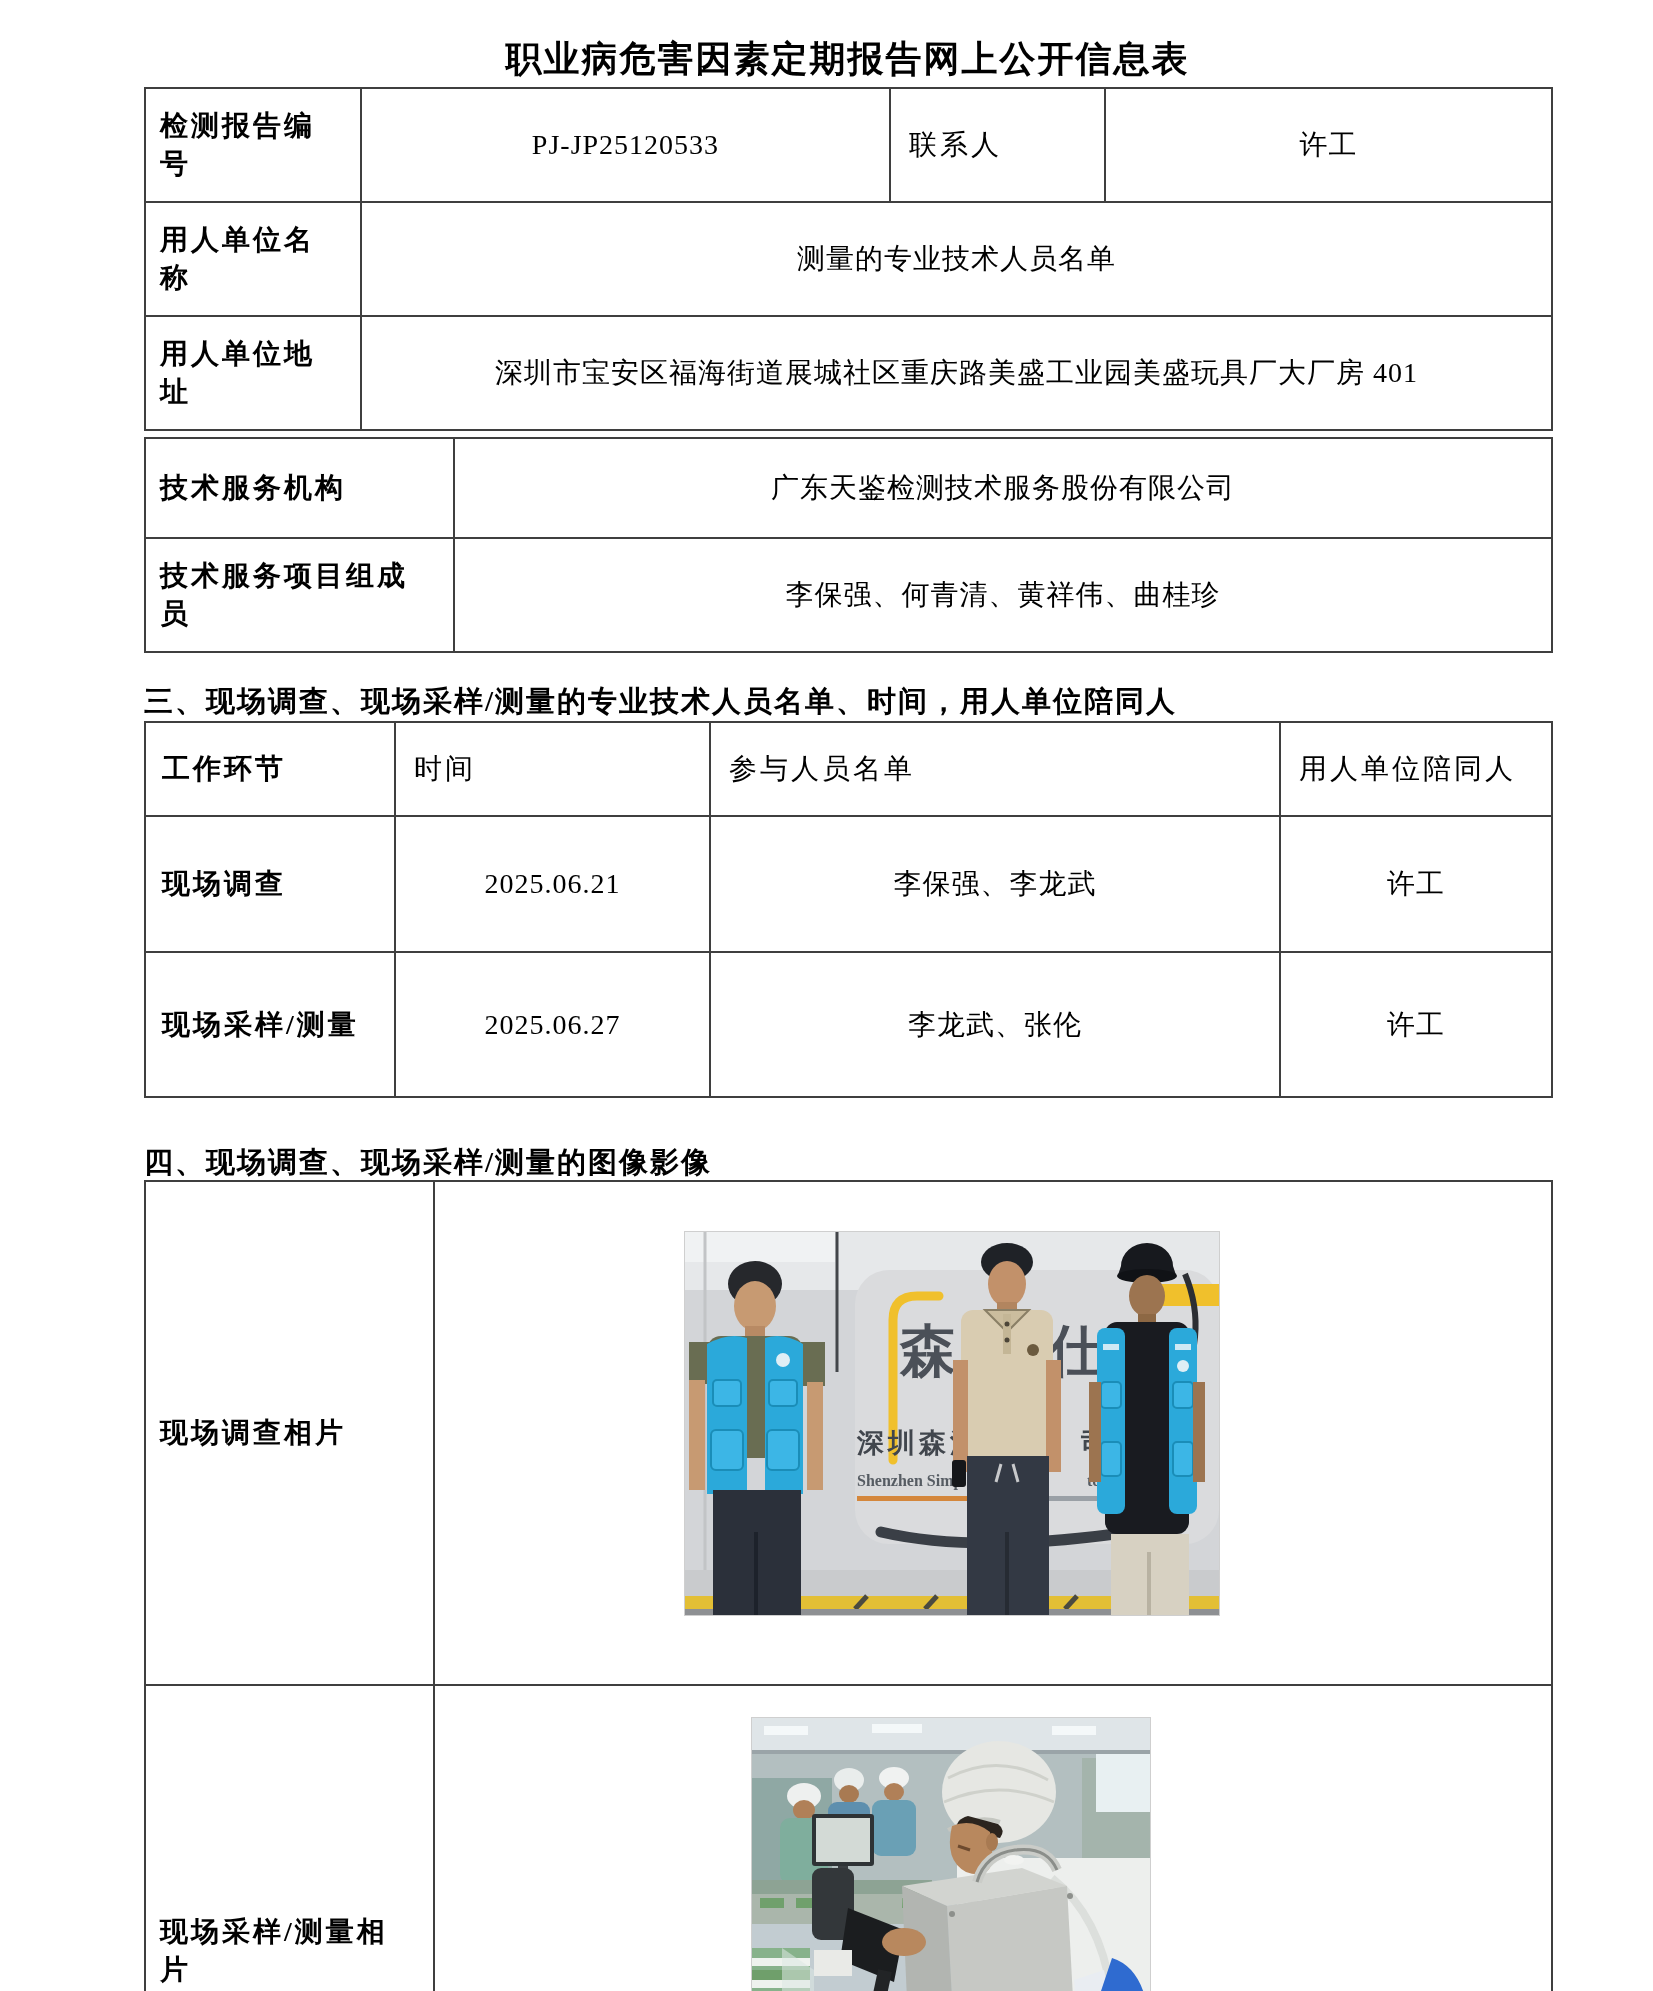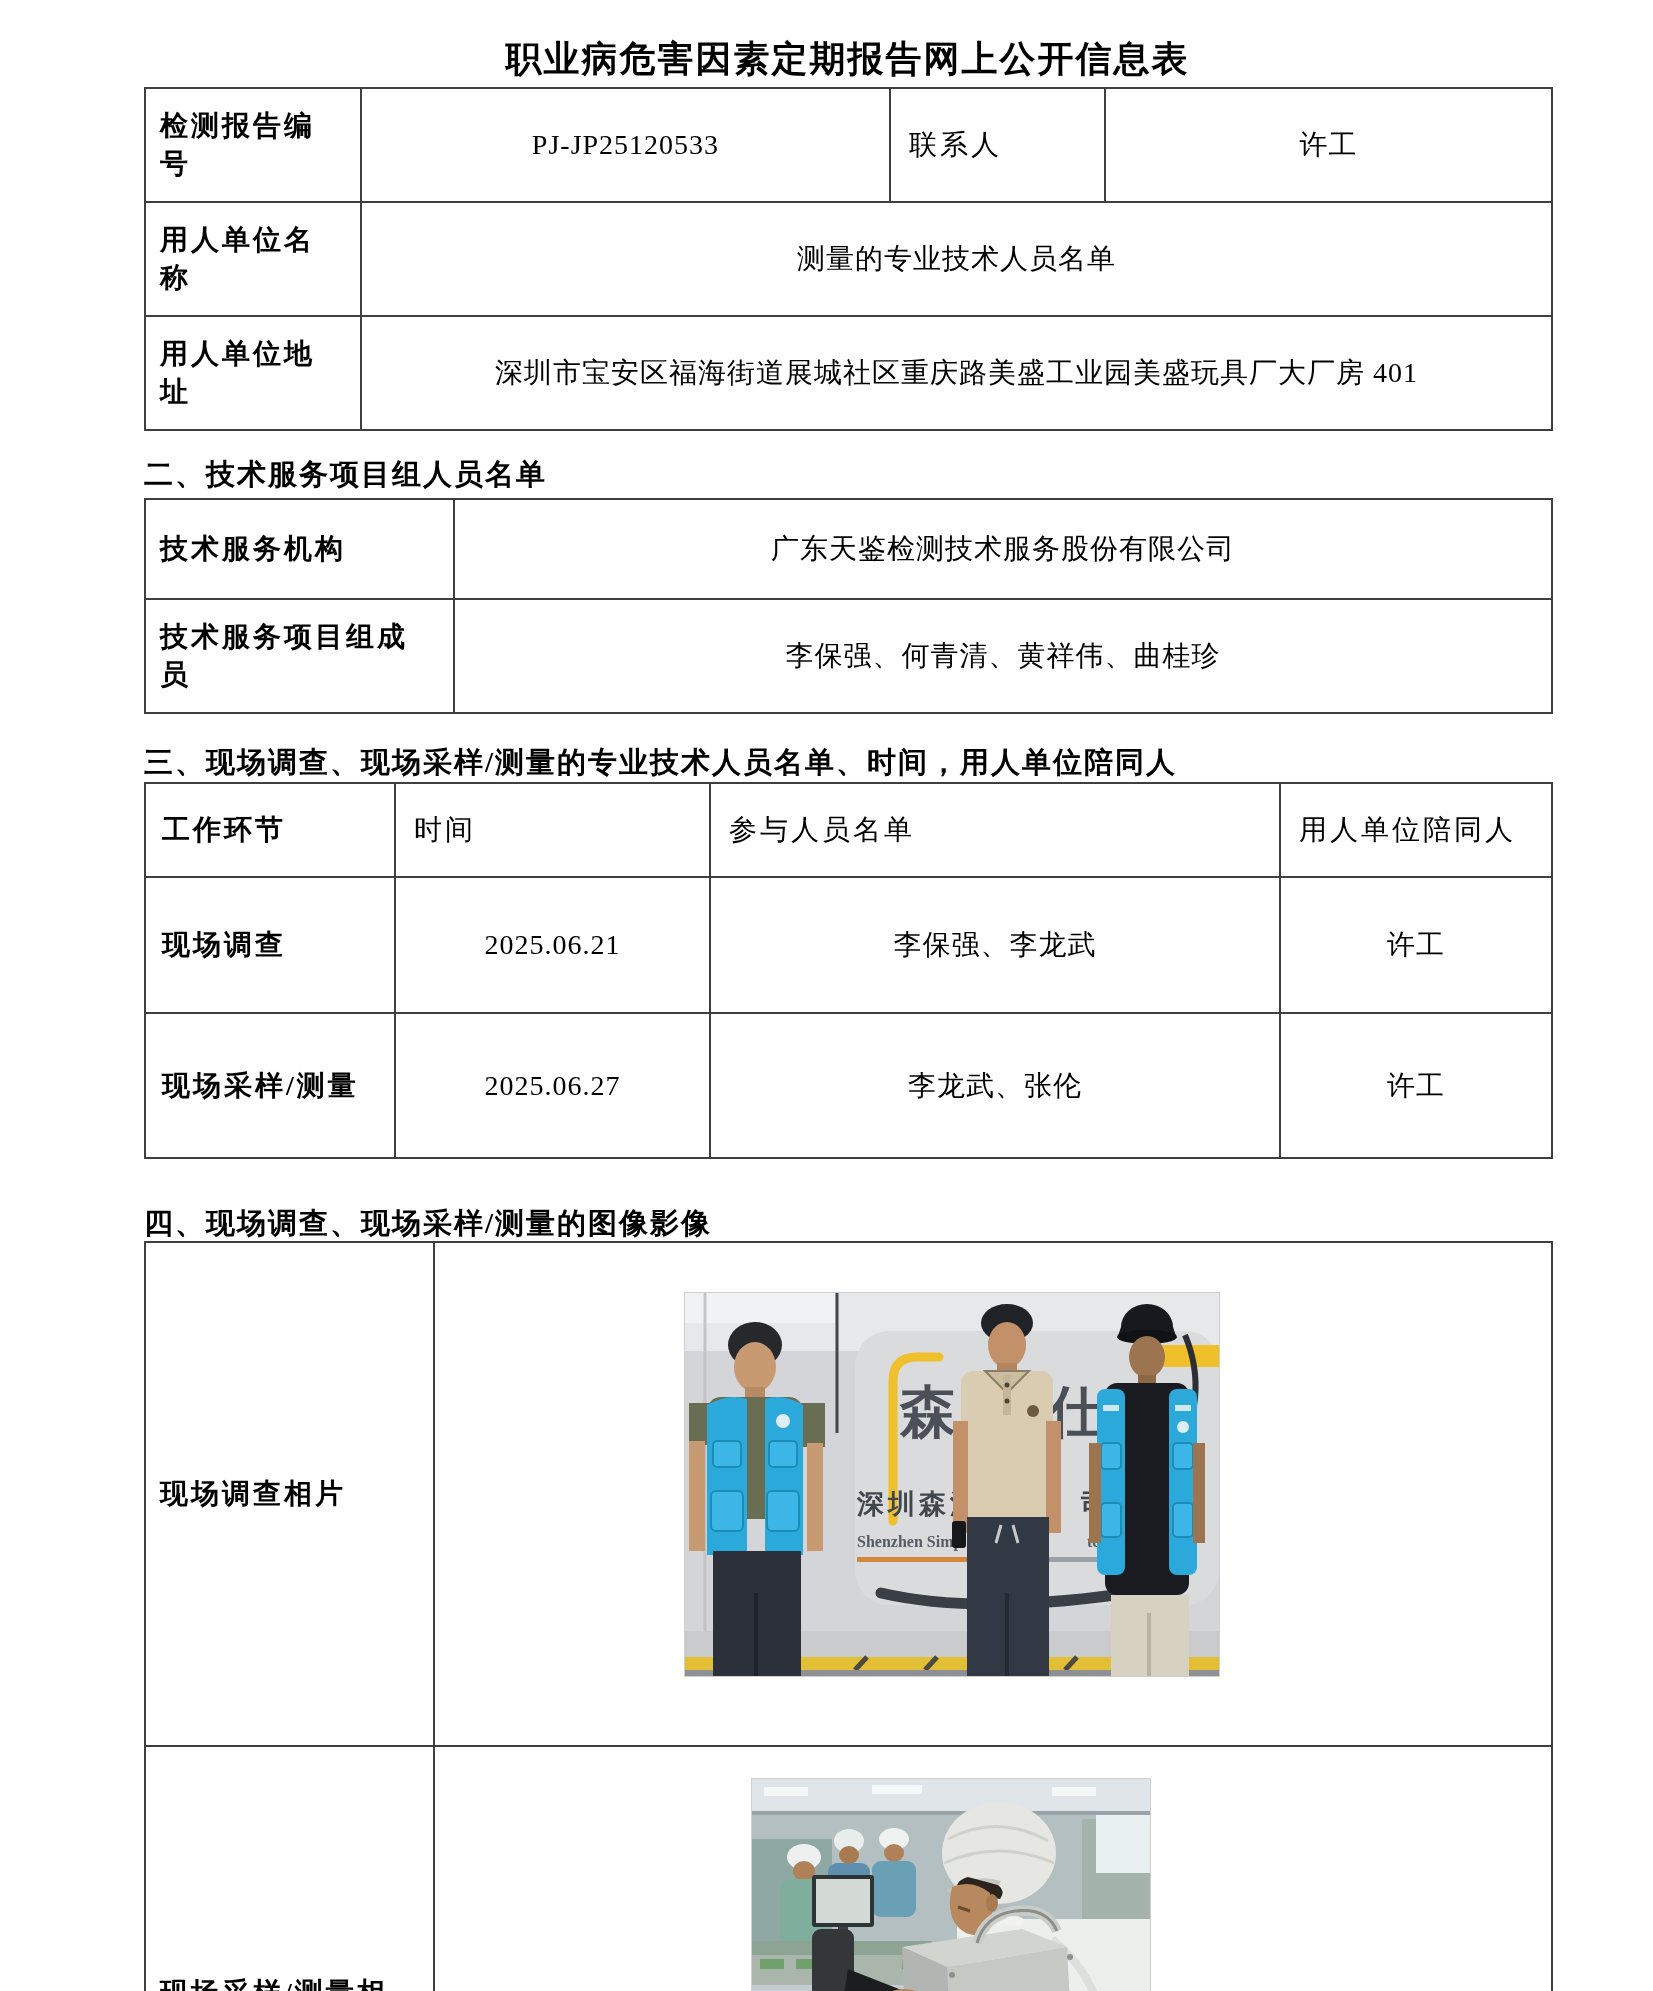--- a/index.html
+++ b/index.html
@@ -53,21 +53,20 @@
       <td class="lbl" style="height:63px">用人单位名称</td>
       <td class="val" colspan="3">测量的专业技术人员名单</td>
     </tr>
     <tr>
       <td class="lbl" style="height:62px">用人单位地址</td>
       <td class="val" colspan="3">深圳市宝安区福海街道展城社区重庆路美盛工业园美盛玩具厂大厂房 401</td>
     </tr>
   </tbody>
     </table>
 
-  <div class="sec-heading h2">二、技术服务项目组人员名单</div>
   <table class="t2">
     <colgroup>
         <col style="width:309px">
         <col style="width:1098px">
       </colgroup>
     <tbody>
         <tr>
       <td class="lbl" style="height:62px">技术服务机构</td>
       <td class="val">广东天鉴检测技术服务股份有限公司</td>
     </tr>

